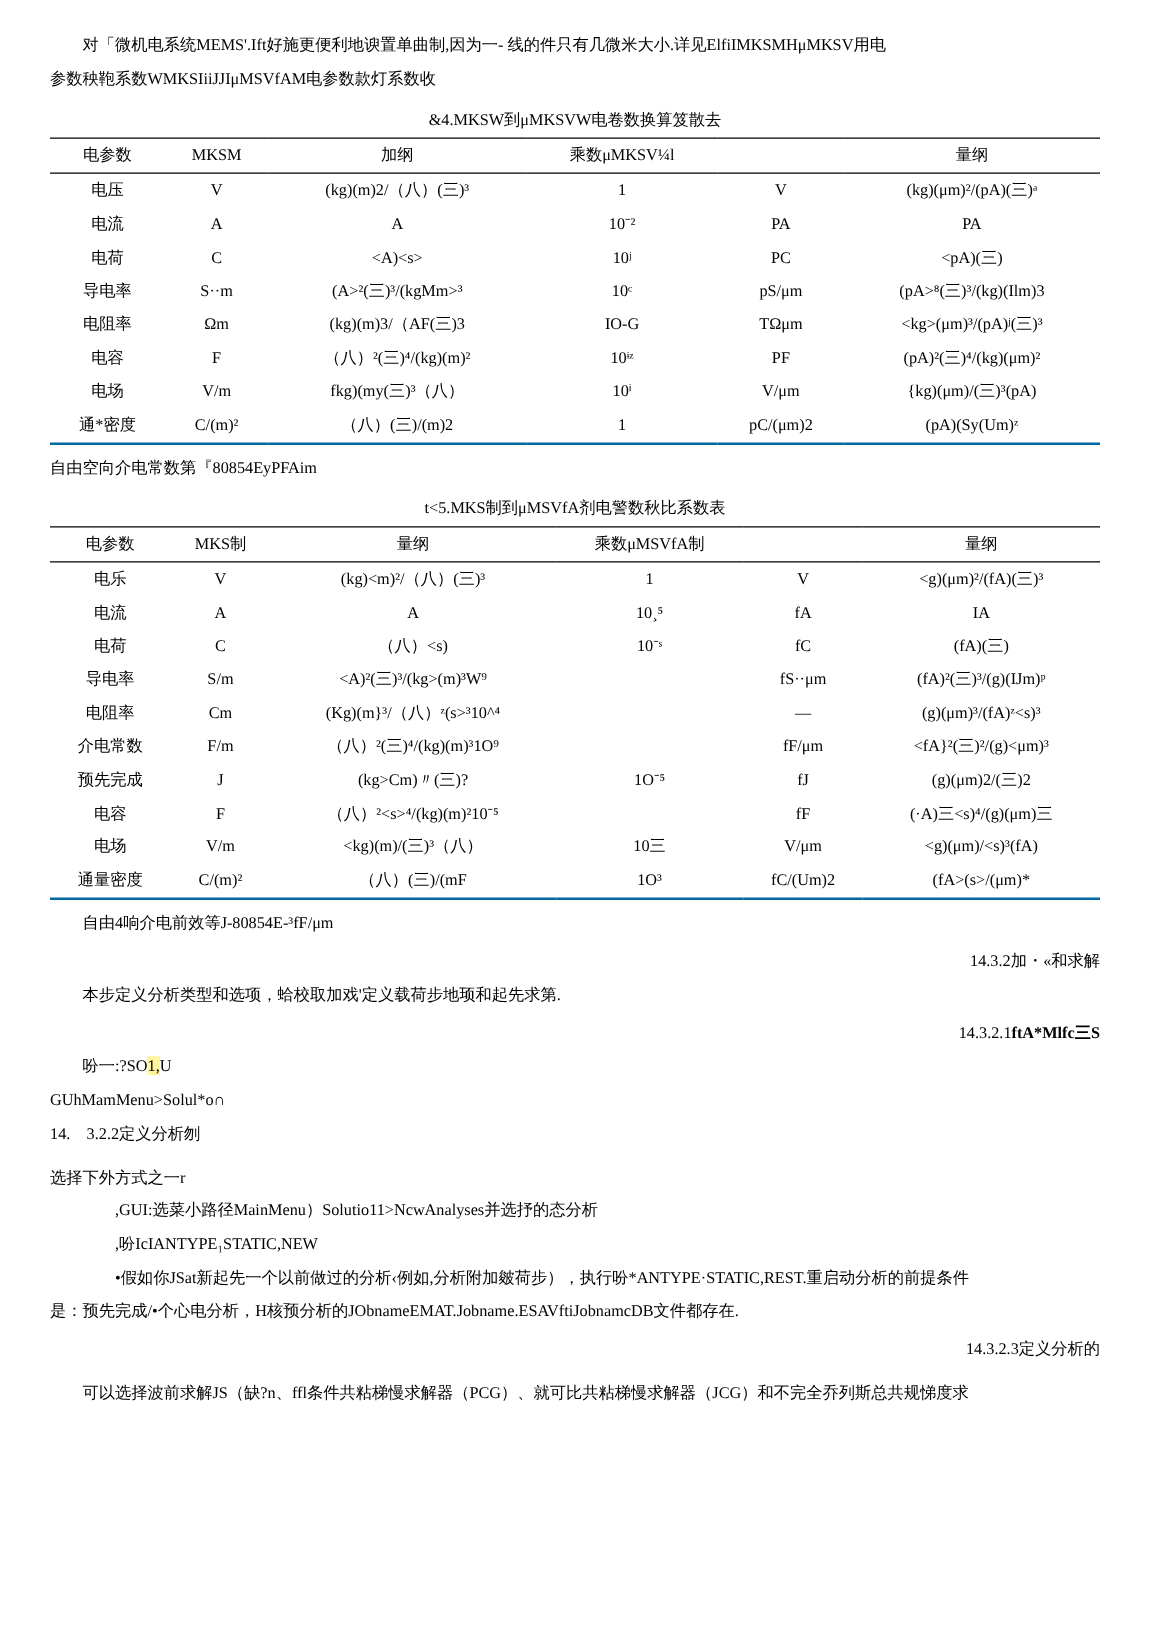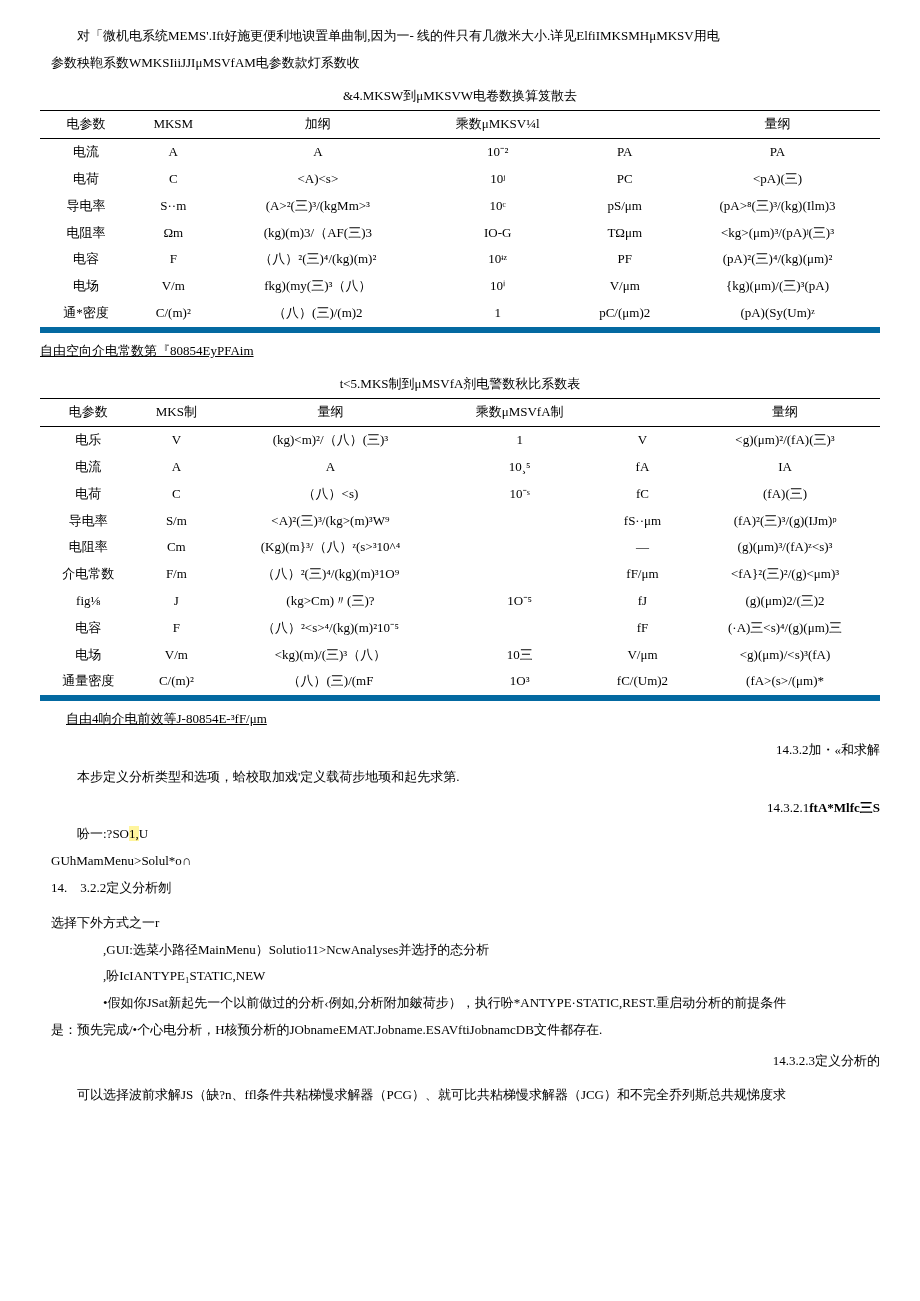--- a/index.html
+++ b/index.html
@@ -27,36 +27,35 @@
     padding: 3px 6px;
     vertical-align: middle;
     font-weight: normal;
   }
   thead th {
     border-top: 1px solid #000;
     border-bottom: 1px solid #000;
     text-align: center;
   }
   tbody tr:last-child td {
-    border-bottom: 6px solid #0369a1;
+    border-bottom: 2px solid #0369a1;
   }
   .note {
     margin: 4px 0 4px 0;
-    text-decoration: underline;
   }
   .section-num {
     margin: 10px 0 6px 0;
     text-indent: 2em;
     text-align: right;
   }
   .section-bold {
     font-weight: bold;
   }
   .body-text {
-    margin: 6px 11px;
+    margin: 6px 0;
   }
   .indent1 { text-indent: 2em; }
   .indent2 { text-indent: 4em; }
   .hl {
     background: #fff59d;
   }
 </style>
 </head>
 <body>
 
@@ -70,20 +69,28 @@
       <th>电参数</th>
       <th>MKSM</th>
       <th>加纲</th>
       <th>乘数μMKSV¼l</th>
       <th></th>
       <th>量纲</th>
     </tr>
   </thead>
   <tbody id="t1body">
       <tr>
+        <td>电压</td>
+        <td>V</td>
+        <td>(kg)(m)2/（八）(三)³</td>
+        <td>1</td>
+        <td>V</td>
+        <td>(kg)(μm)²/(pA)(三)ᵃ</td>
+      </tr>
+      <tr>
         <td>电流</td>
         <td>A</td>
         <td>A</td>
         <td>10⁻²</td>
         <td>PA</td>
         <td>PA</td>
       </tr>
       <tr>
         <td>电荷</td>
         <td>C</td>
@@ -192,21 +199,21 @@
       </tr>
       <tr>
         <td>介电常数</td>
         <td>F/m</td>
         <td>（八）²(三)⁴/(kg)(m)³1O⁹</td>
         <td></td>
         <td>fF/μm</td>
         <td>&lt;fA}²(三)²/(g)&lt;μm)³</td>
       </tr>
       <tr>
-        <td>fig⅛</td>
+        <td>预先完成</td>
         <td>J</td>
         <td>(kg&gt;Cm)〃(三)?</td>
         <td>1O⁻⁵</td>
         <td>fJ</td>
         <td>(g)(μm)2/(三)2</td>
       </tr>
       <tr>
         <td>电容</td>
         <td>F</td>
         <td>（八）²&lt;s&gt;⁴/(kg)(m)²10⁻⁵</td>

